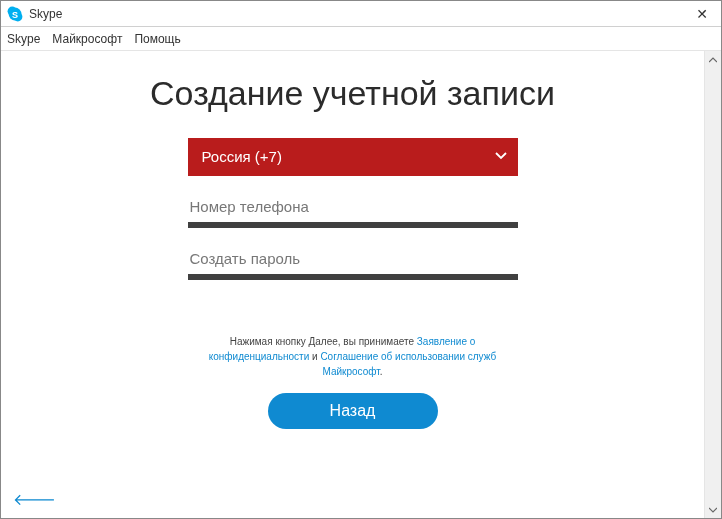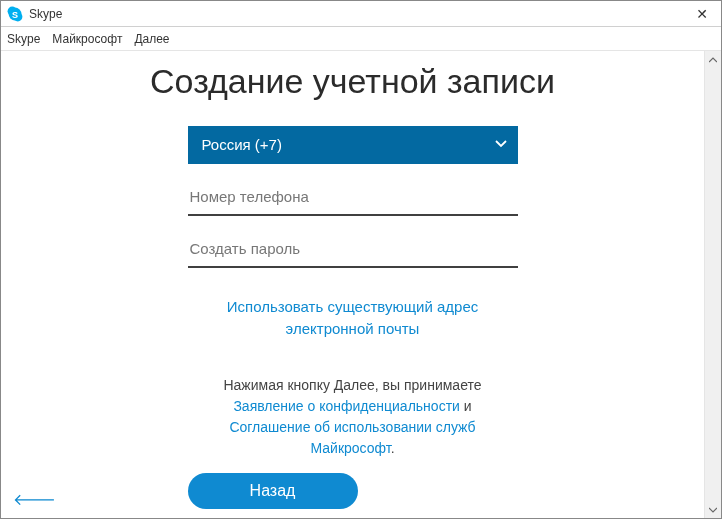--- a/index.html
+++ b/index.html
@@ -14,35 +14,35 @@
   .menubar .menu-item { font-size: 12px; color: #333; cursor: pointer; }
   
   .content-wrap { position: relative; height: calc(519px - 26px - 24px - 2px); display: flex; }
   .content { flex: 1; overflow: hidden; position: relative; }
   .scrollbar { width: 17px; background: #f0f0f0; border-left: 1px solid #e5e5e5; position: relative; }
   .scroll-arrow { position: absolute; left: 0; right: 0; height: 17px; display: flex; align-items: center; justify-content: center; font-size: 9px; color: #666; cursor: pointer; }
   .scroll-arrow.up { top: 0; }
   .scroll-arrow.down { bottom: 0; }
   
   .page { padding: 10px 40px 0; text-align: center; position: relative; height: 100%; }
-  .heading { font-size: 34px; font-weight: 300; color: #2b2b2b; line-height: 1.2; margin: 0 0 24px; }
+  .heading { font-size: 34px; font-weight: 300; color: #2b2b2b; line-height: 1.2; margin: 12px 0 24px; }
   
   .form { width: 330px; margin: 0 auto; }
-  .country-select { background: #0369a1; color: #fff; height: 38px; display: flex; align-items: center; padding: 0 14px; cursor: pointer; font-size: 15px; text-align: left; position: relative; }
+  .country-select { background: #b91c1c; color: #fff; height: 38px; display: flex; align-items: center; padding: 0 14px; cursor: pointer; font-size: 15px; text-align: left; position: relative; }
   .country-select .chev { position: absolute; right: 10px; top: 50%; transform: translateY(-50%); }
   
-  .field { border: none; border-bottom: 2px solid #404040; width: 100%; height: 38px; font-size: 15px; padding: 6px 2px 4px; margin-top: 14px; outline: none; color: #333; font-family: inherit; text-align: left; }
+  .field { border: none; border-bottom: 6px solid #404040; width: 100%; height: 38px; font-size: 15px; padding: 6px 2px 4px; margin-top: 14px; outline: none; color: #333; font-family: inherit; text-align: left; }
   .field::placeholder { color: #777; }
   
   .link-email { color: #0f8ad1; font-size: 15px; margin-top: 28px; line-height: 1.5; cursor: pointer; }
   
-  .legal { font-size: 14px; color: #444; margin-top: 34px; line-height: 1.5; padding: 0 10px; }
+  .legal { font-size: 10px; color: #444; margin-top: 54px; line-height: 1.5; padding: 0 10px; }
   .legal .lnk { color: #0f8ad1; cursor: pointer; }
   
-  .buttons { display: flex; gap: 4px; justify-content: flex-start; margin-top: 14px; }
+  .buttons { display: flex; gap: 4px; justify-content: center; margin-top: 14px; }
   .btn { background: #0f8ad1; color: #fff; border: none; border-radius: 20px; width: 170px; height: 36px; font-size: 16px; cursor: pointer; font-family: inherit; }
   
   .footer-link { position: absolute; left: 12px; bottom: 10px; display: flex; align-items: center; gap: 8px; color: #0f8ad1; font-size: 13.5px; cursor: pointer; }
   .footer-link .arrow { font-size: 16px; line-height: 1; }
 </style>
 </head>
 <body>
 
 <div class="titlebar">
   <span class="app-icon">
@@ -53,45 +53,41 @@
       <text x="8" y="11.5" text-anchor="middle" font-size="9" font-weight="bold" fill="#fff" font-family="Arial">S</text>
     </svg>
   </span>
   <span class="title">Skype</span>
   <span class="close">✕</span>
 </div>
 
 <div class="menubar">
   <span class="menu-item">Skype</span>
   <span class="menu-item">Майкрософт</span>
-  <span class="menu-item">Далее</span>
+  <span class="menu-item">Помощь</span>
 </div>
 
 <div class="content-wrap">
   <div class="content">
     <div class="page">
       <h1 class="heading">Создание учетной записи</h1>
 
       <div class="form">
         <div class="country-select">
           <span>Россия (+7)</span>
           <span class="chev">
             <svg width="14" height="14" viewBox="0 0 14 14">
                 <path d="M2 4.5 L7 9.5 L12 4.5" stroke="#fff" stroke-width="1.8" fill="none"></path>
               </svg>
           </span>
         </div>
         
         <input class="field" type="text" placeholder="Номер телефона" style="">
         <input class="field" type="password" placeholder="Создать пароль" style="">
         
-        <div class="link-email">
-          <span>Использовать существующий адрес</span><br>
-          <span>электронной почты</span>
-        </div>
         
         <div class="legal">
           <span>Нажимая кнопку Далее, вы принимаете </span><span class="lnk">Заявление о конфиденциальности</span><span> и </span><span class="lnk">Соглашение об использовании служб Майкрософт</span><span>.</span>
         </div>
         
         <div class="buttons">
           <button class="btn">Назад</button>
         </div>
       </div>
 

